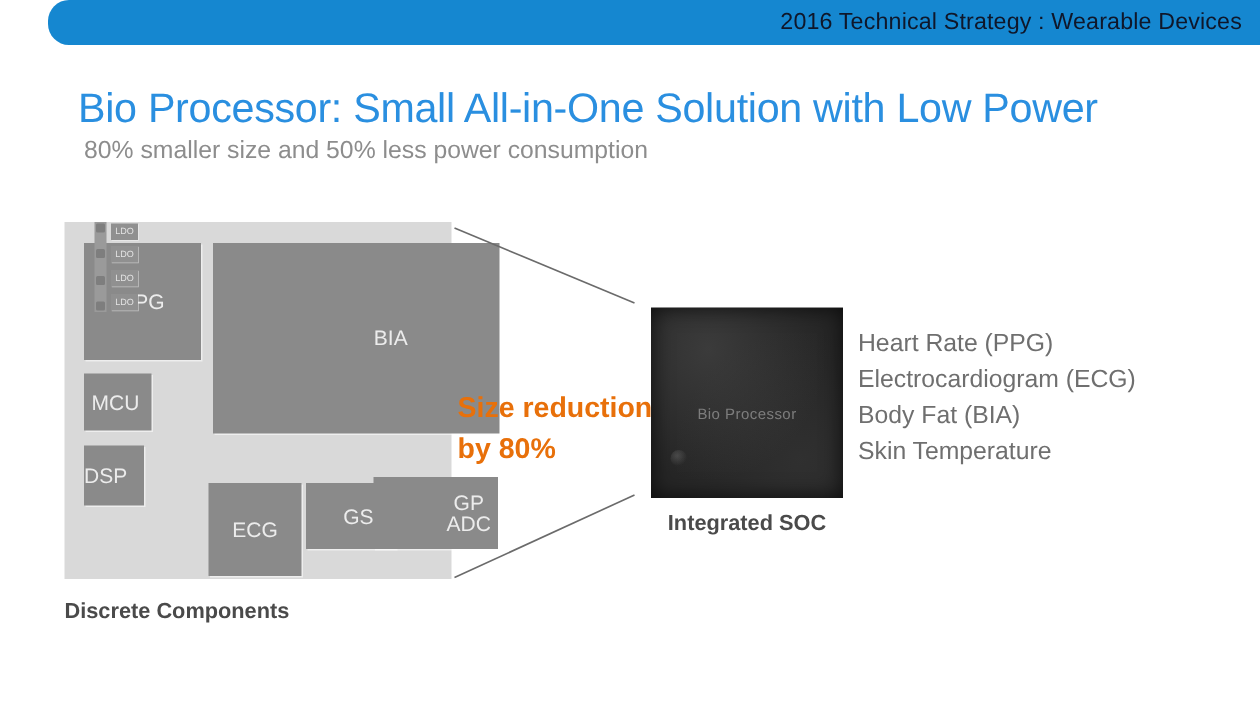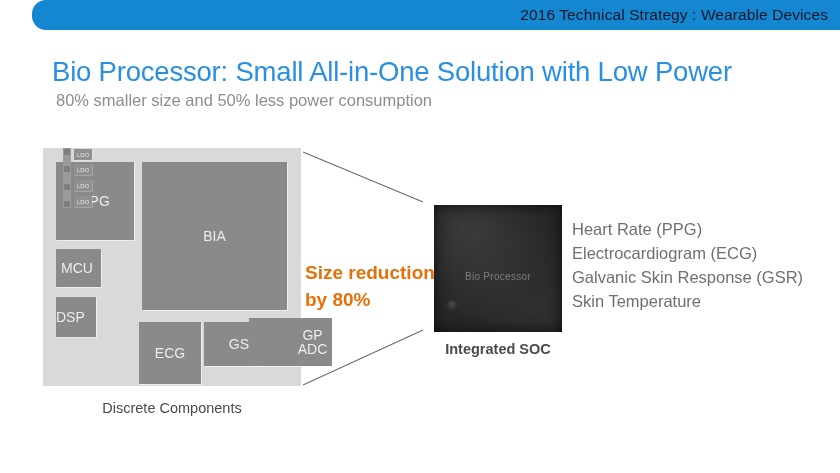--- a/index.html
+++ b/index.html
@@ -73,21 +73,21 @@
     align-items: center;
     justify-content: center;
     text-align: center;
     font-size: 14px;
     line-height: 1.02;
     box-shadow: 1px 1px 0 rgba(255,255,255,.55);
   }
   #blk-ppg  { left: 13px;  top: 14px;  width: 78px;  height: 78px;  }
   #blk-mcu  { left: 13px;  top: 101px; width: 40px;  height: 38px;  justify-content:flex-start; padding-left:5px;}
   #blk-dsp  { left: 13px;  top: 149px; width: 40px;  height: 40px;  justify-content:flex-start; padding-left:0;}
-  #blk-bia  { left: 99px;  top: 14px;  width: 145px; height: 148px; }
+  #blk-bia  { left: 99px;  top: 14px;  width: 145px; height: 127px; padding-left: 46px; }
   #blk-ecg  { left: 96px;  top: 174px; width: 62px;  height: 62px;  }
   #blk-gsr  { left: 161px; top: 174px; width: 40px;  height: 44px; padding-left: 20px;  }
   #blk-gpadc{ left: 206px; top: 170px; width: 39px;  height: 48px;  flex-direction: column; padding-left: 44px; }
 
   
   #strip-vertical {
     position: absolute;
     left: 63px; top: 148px;
     width: 8px; height: 60px;
     background: #9a9a9a;
@@ -114,23 +114,22 @@
   #ldo-1 { top: 149px; }
   #ldo-2 { top: 164px; }
   #ldo-3 { top: 180px; }
   #ldo-4 { top: 196px; }
 
   #discrete-caption {
     position: absolute;
     left: 43px;
     top: 400px;
     width: 258px;
-    text-align: center;
     font-size: 14.5px;
-    font-weight: normal;
+    font-weight: bold;
     color: #4a4a4a;
   }
 
   
   #connector-lines {
     position: absolute;
     left: 295px; top: 140px;
     width: 170px; height: 250px;
     overflow: visible;
   }
@@ -271,15 +270,15 @@
 
 <div id="soc-chip">
   <div id="soc-subbrand">Bio Processor</div>
   <div id="soc-pin-marker"></div>
 </div>
 <div id="soc-caption">Integrated SOC</div>
 
 <div id="feature-list">
   <div>Heart Rate (PPG)</div>
   <div>Electrocardiogram (ECG)</div>
-  <div>Galvanic Skin Response (GSR)</div>
+  <div>Body Fat (BIA)</div>
   <div>Skin Temperature</div>
 </div>
 
 </body></html>

